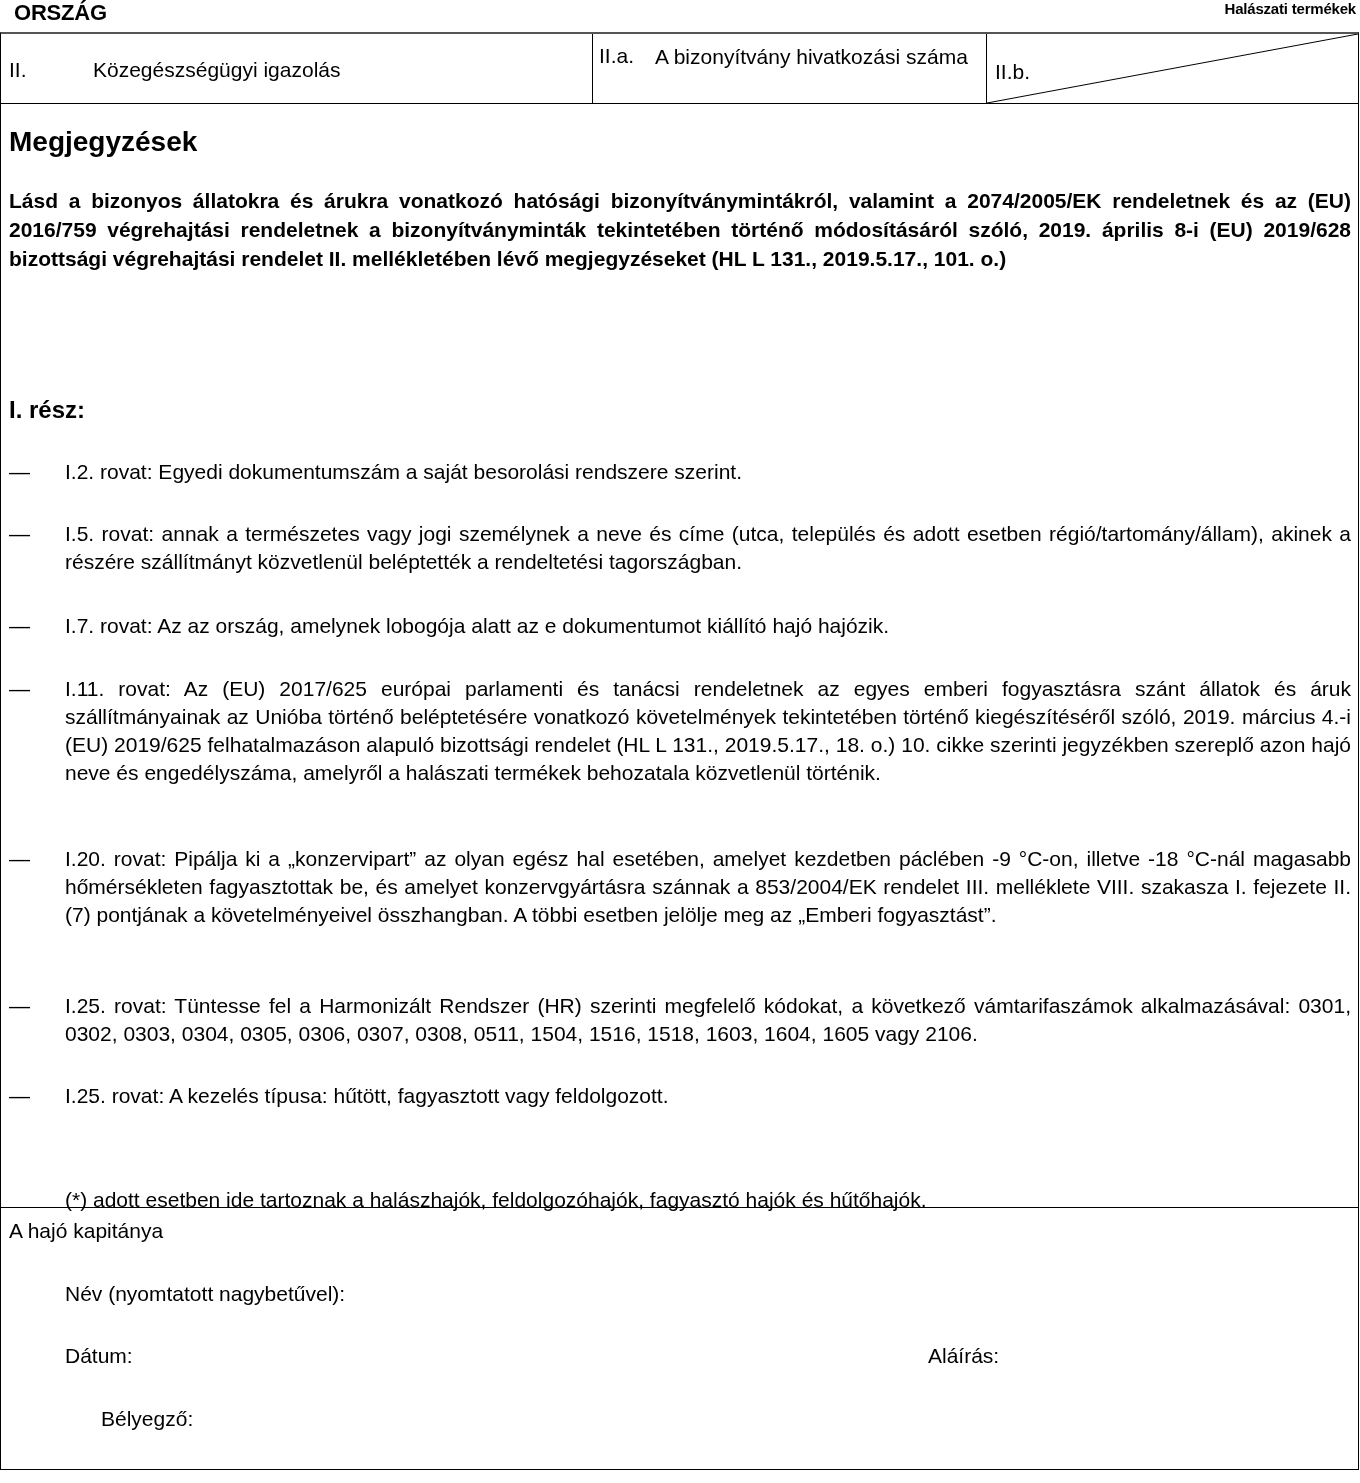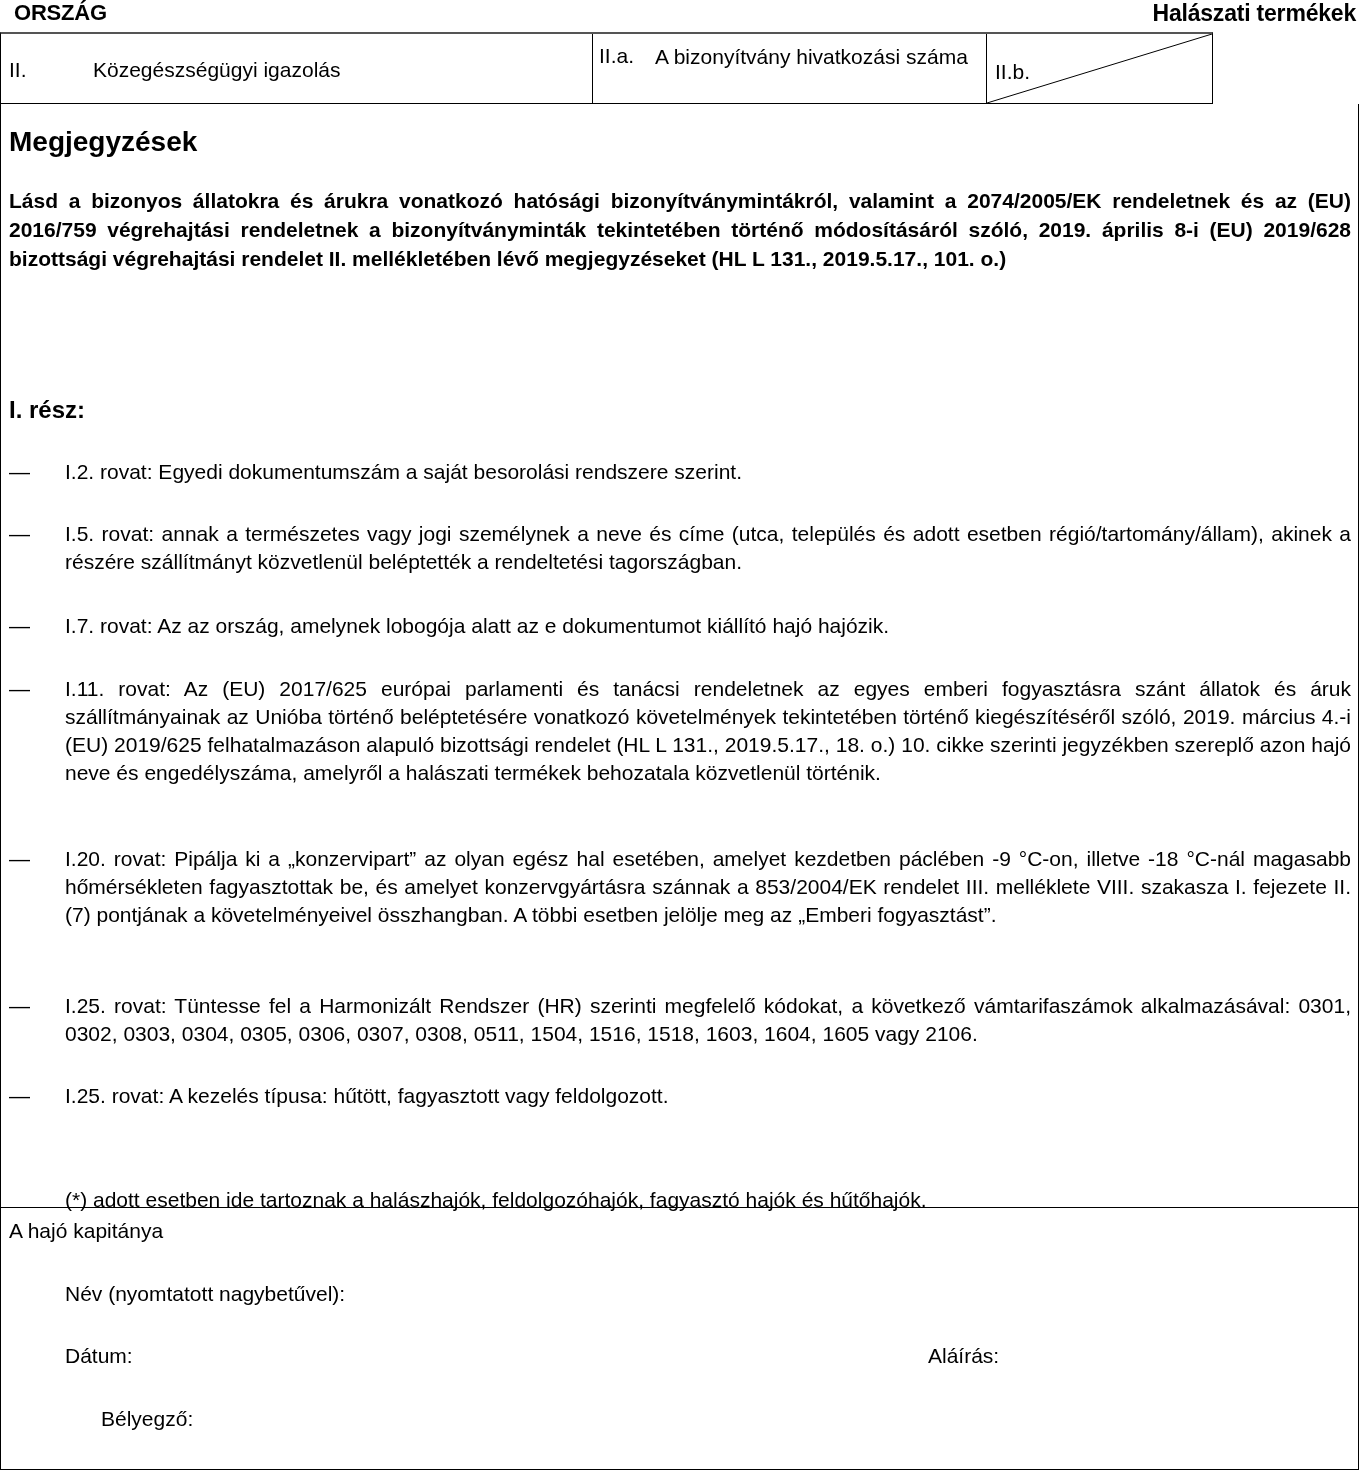--- a/index.html
+++ b/index.html
@@ -1,23 +1,23 @@
 <!DOCTYPE html>
 <html><head>
 <meta charset="utf-8">
 <style>
   html, body { margin: 0; padding: 0; background: #ffffff; }
   body {
     width: 1360px; height: 1483px; position: relative; overflow: hidden;
     font-family: "Liberation Sans", sans-serif; color: #000;
   }
   .top-left { position: absolute; left: 14px; top: 0px; font-weight: bold; font-size: 22px; letter-spacing: -0.2px; }
-  .top-right { position: absolute; right: 4px; top: 0px; font-weight: bold; font-size: 23px; letter-spacing: -0.2px; }
+  .top-right { position: absolute; right: 4px; top: 0px; font-weight: bold; font-size: 15px; letter-spacing: -0.2px; }
 
-  .header-row { position: absolute; left: 0; top: 32px; width: 1213px; height: 72px;
+  .header-row { position: absolute; left: 0; top: 32px; width: 1359px; height: 72px;
     border-top: 2px solid #555; border-bottom: 1px solid #000; border-left: 1px solid #000; border-right: 1px solid #000; box-sizing: border-box; }
   .cell { position: absolute; top: 0; bottom: 0; box-sizing: border-box; font-size: 21px; }
   .cell-1 { left: 0; width: 592px; border-right: 1px solid #000; }
   .cell-2 { left: 592px; width: 394px; border-right: 1px solid #000; }
   .cell-3 { left: 986px; right: 0; }
   .c1-num { position: absolute; left: 8px; top: 24px; }
   .c1-text { position: absolute; left: 92px; top: 24px; }
   .c2-num { position: absolute; left: 6px; top: 10px; }
   .c2-text { position: absolute; left: 62px; top: 10px; width: 320px; line-height: 26px; }
   .c3-num { position: absolute; left: 8px; top: 26px; }

